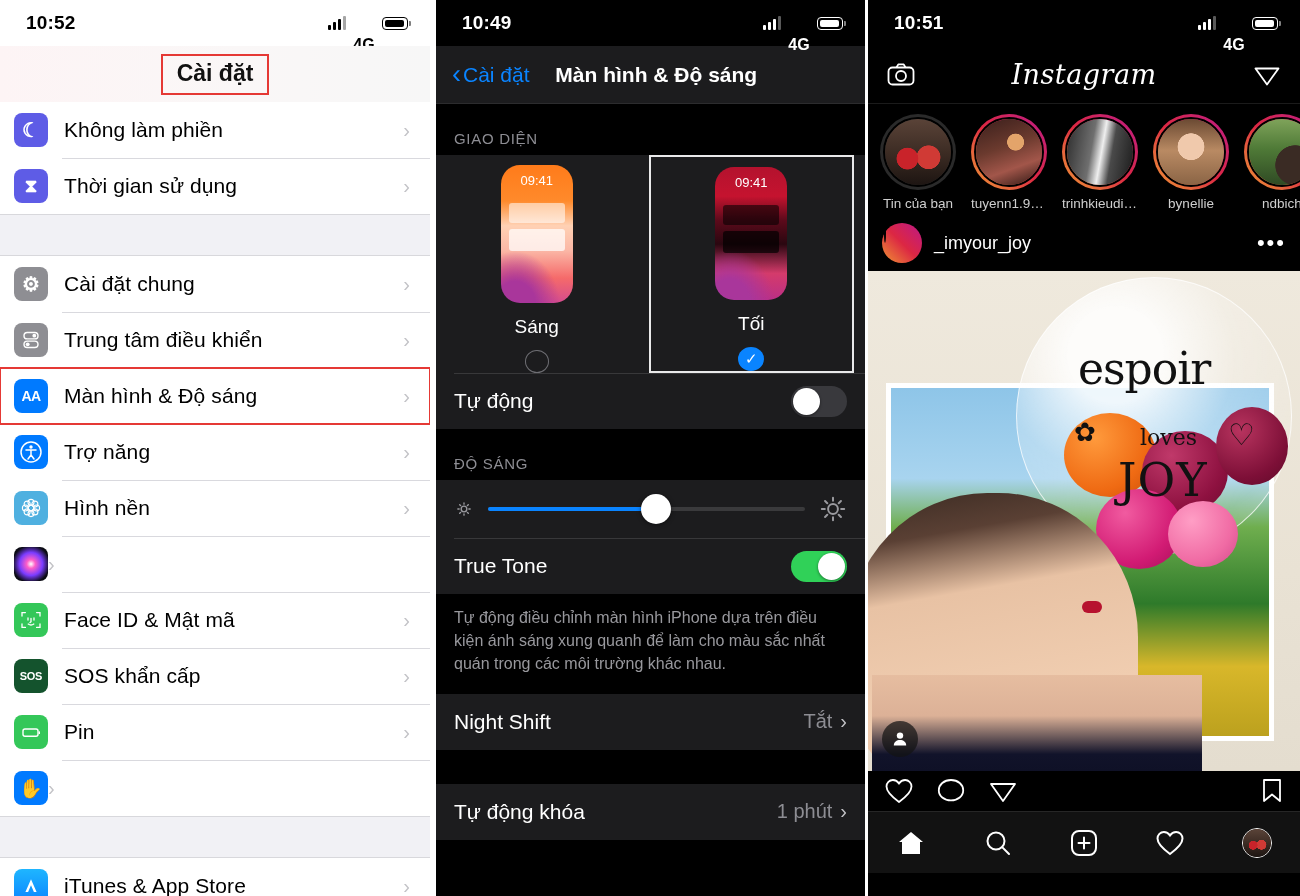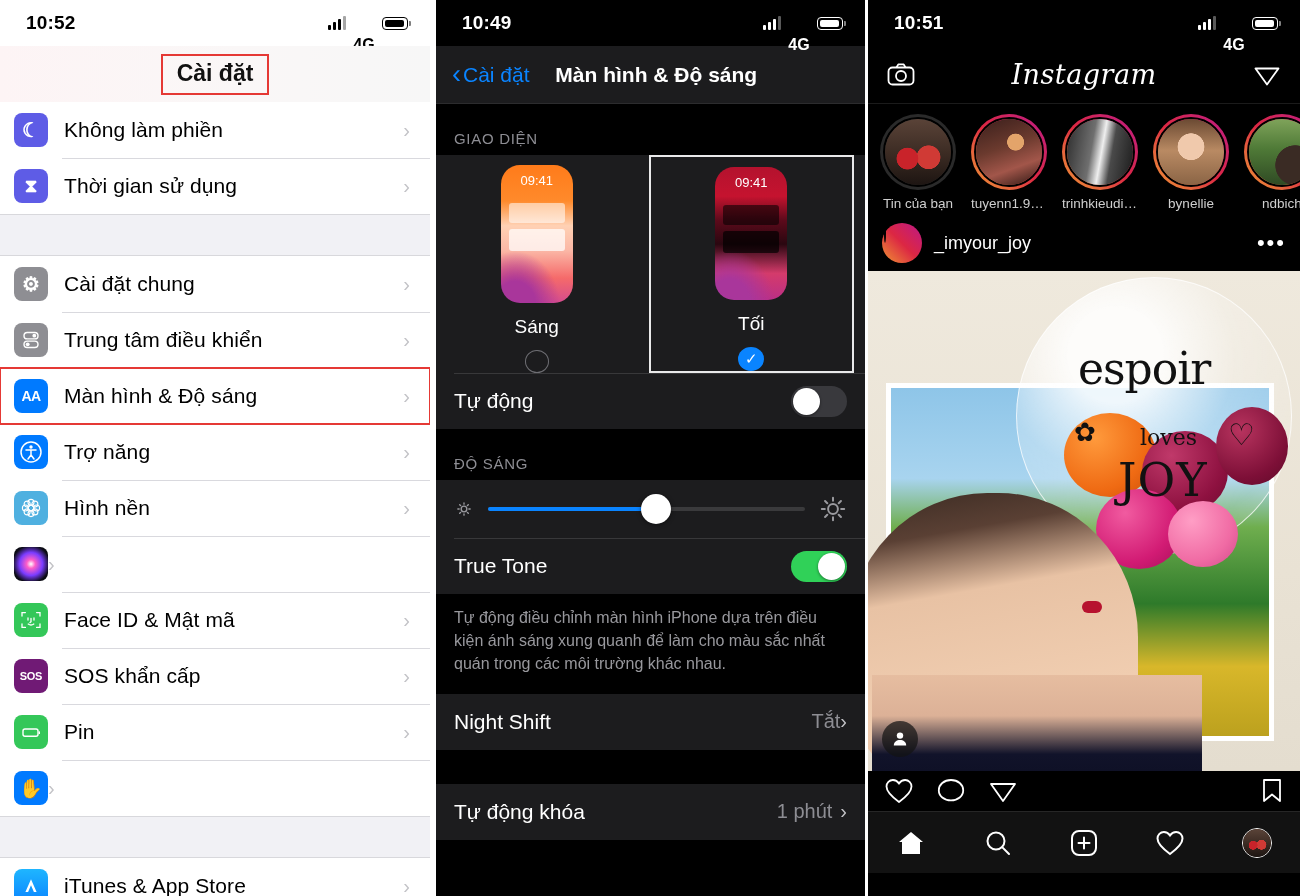--- a/index.html
+++ b/index.html
@@ -283,21 +283,21 @@
               <path d="M2 7V3.6h3.4M16.6 3.6H20V7M20 15v3.4h-3.4M5.4 18.4H2V15"></path>
               <path d="M8 9v2M14 9v2M11 9.5v3.2l-1 .8M8.2 15c1.7 1.2 3.9 1.2 5.6 0"></path>
             </g>
           </svg>
         </span>
         <span class="rlabel">Face ID &amp; Mật mã</span>
         <span class="chev">›</span>
       </div>
 
       <div class="row">
-        <span class="ic" style="background:#701a75;font-size:11px;letter-spacing:-.3px;">SOS</span>
+        <span class="ic" style="background:#14532d;font-size:11px;letter-spacing:-.3px;">SOS</span>
         <span class="rlabel">SOS khẩn cấp</span>
         <span class="chev">›</span>
       </div>
 
       <div class="row">
         <span class="ic" style="background:#34c759;">
           <svg class="i" width="24" height="24" viewBox="0 0 24 24">
             <rect x="4" y="9" width="15" height="7.2" rx="2" fill="none" stroke="#fff" stroke-width="1.4"></rect>
             <rect x="19.6" y="11.2" width="1.4" height="2.8" rx=".6" fill="#fff"></rect>
           </svg>
@@ -412,21 +412,21 @@
       <span>True Tone</span>
       <span class="toggle tg-on">
           <i></i>
         </span>
     </div>
 
     <div class="note">Tự động điều chỉnh màn hình iPhone dựa trên điều kiện ánh sáng xung quanh để làm cho màu sắc nhất quán trong các môi trường khác nhau.</div>
 
     <div class="drow">
       <span>Night Shift</span>
-      <span style="display:flex;align-items:center;gap:0;">
+      <span style="display:flex;align-items:center;gap:8px;">
         <span class="dvalue">Tắt</span>
         <span class="chev" style="margin-right:0">›</span>
       </span>
     </div>
 
     <div class="blackgap"></div>
 
     <div class="drow">
       <span>Tự động khóa</span>
       <span style="display:flex;align-items:center;gap:8px;">

